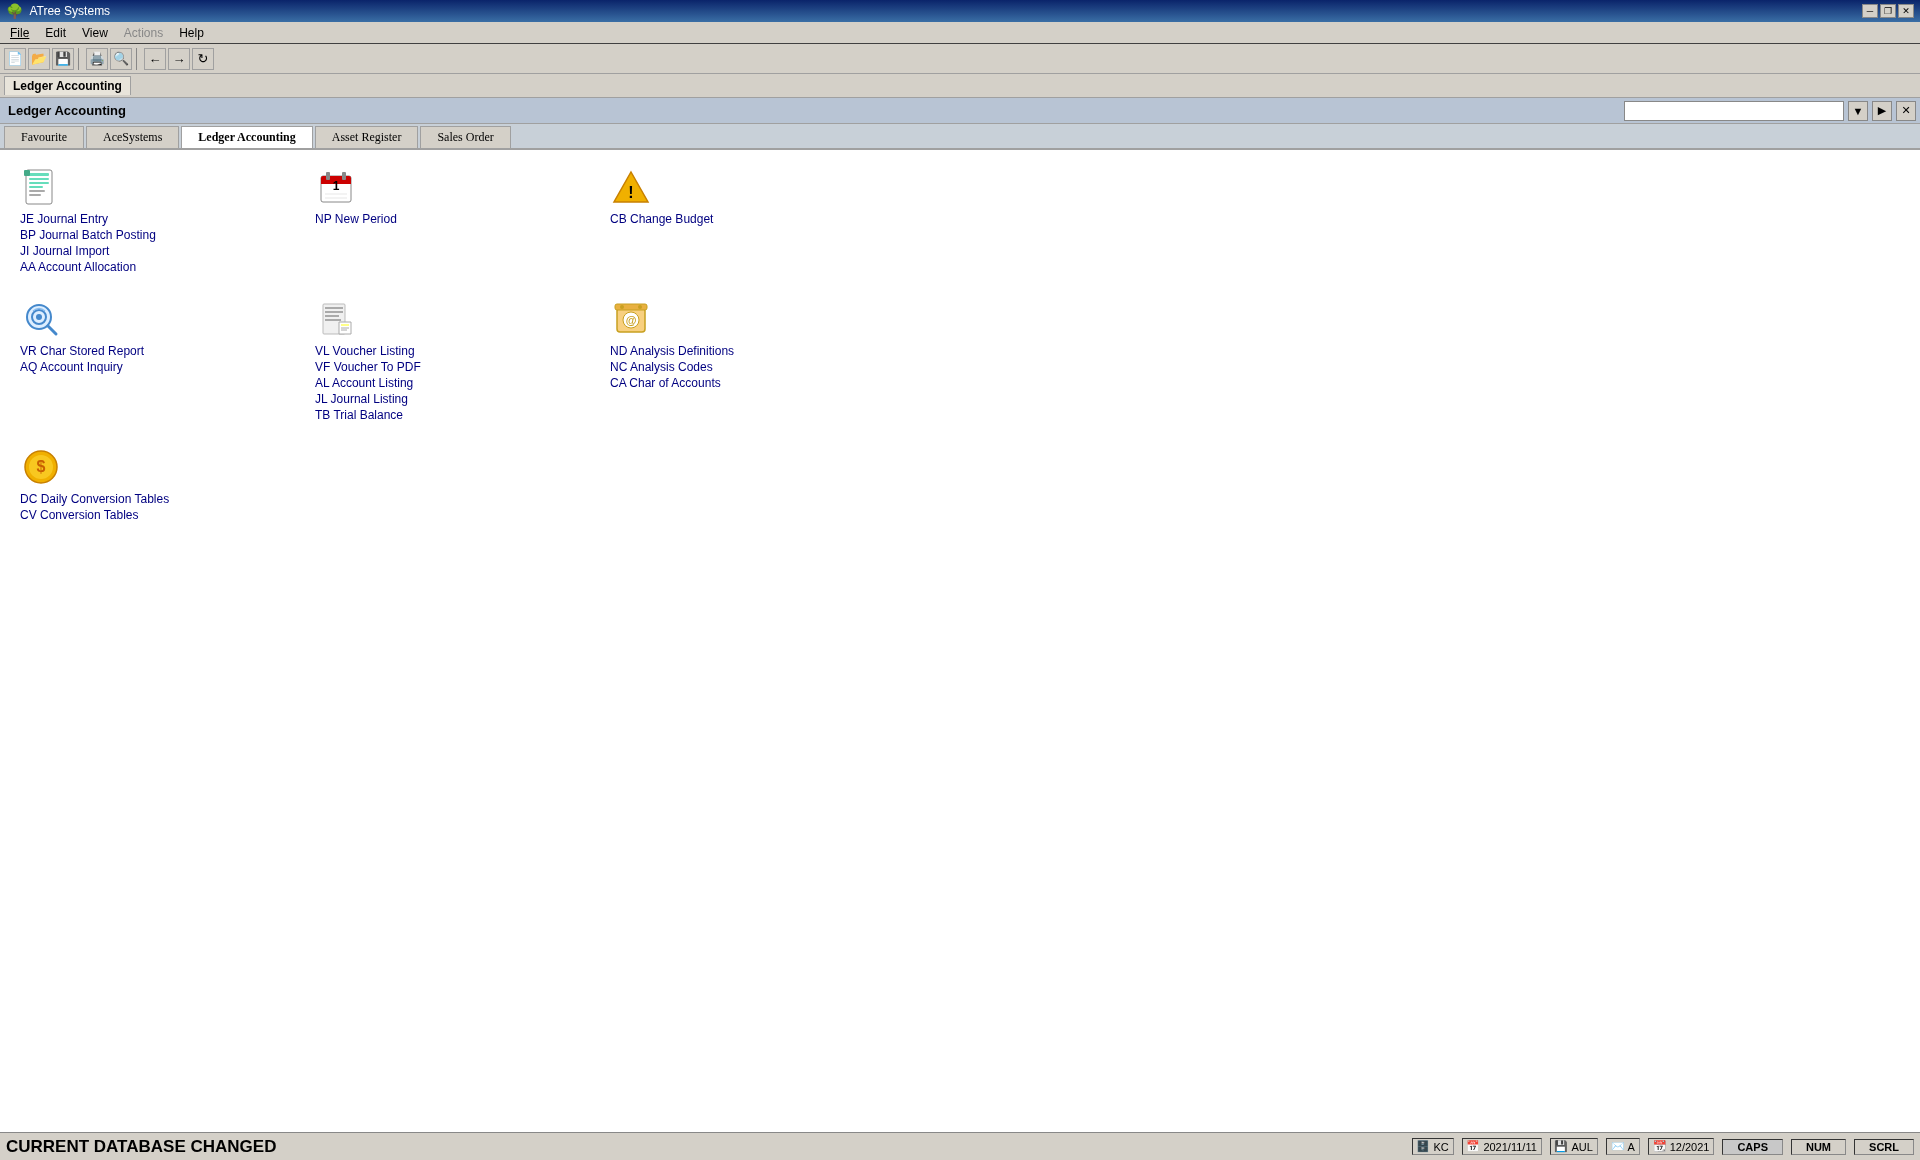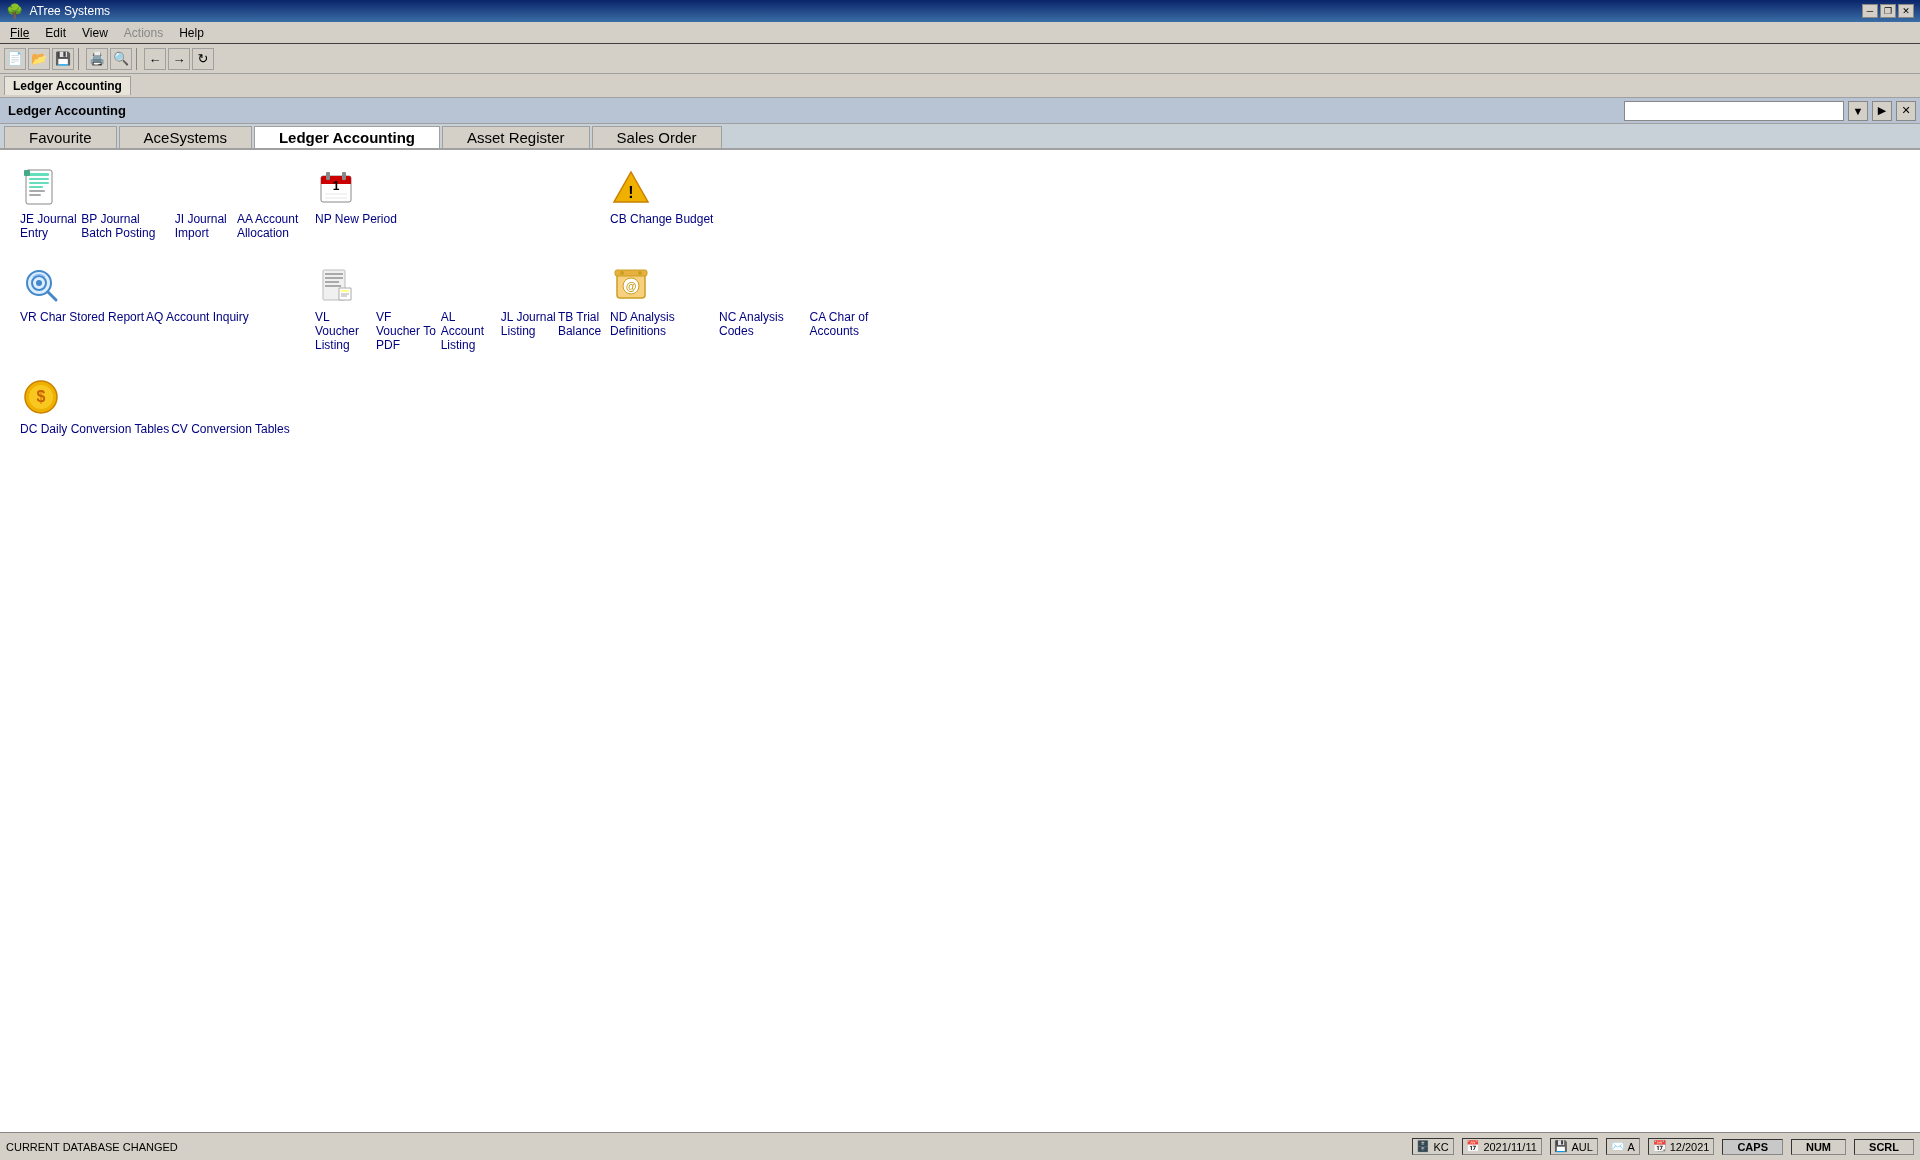--- a/index.html
+++ b/index.html
@@ -125,29 +125,30 @@
     #nav-tabs {
       background: #c8d0d8;
       height: 26px;
       display: flex;
       align-items: flex-end;
       padding: 0 4px;
       border-bottom: 2px solid #a0a0a0;
       gap: 2px;
     }
     .nav-tab {
-      padding: 3px 24px;
+      padding: 3px 16px;
       background: #d4d0c8;
       border: 1px solid #a0a0a0;
       border-bottom: none;
       cursor: pointer;
-      font-size: 15px;
+      font-size: 12px;
       height: 22px;
       display: flex; align-items: center;
       color: #000;
+      font-family: Liberation Serif, serif;
     }
     .nav-tab.active {
       background: white;
       font-weight: bold;
       z-index: 1;
     }
 
     
     #main-content {
       background: white;
@@ -174,20 +175,21 @@
       width: 42px;
       height: 42px;
       display: flex;
       align-items: center;
       justify-content: center;
       margin-bottom: 4px;
     }
 
     .icon-links {
       display: flex;
+      flex-direction: column;
       gap: 2px;
     }
 
     .icon-link {
       color: #000080;
       text-decoration: none;
       cursor: pointer;
       font-size: 12px;
     }
 
@@ -199,22 +201,22 @@
       right: 0;
       height: 28px;
       background: #d4d0c8;
       border-top: 1px solid #888;
       display: flex;
       align-items: center;
       padding: 0 6px;
       justify-content: space-between;
     }
     #status-left {
-      font-size: 11px;
-      font-weight: normal;
+      font-size: 17px;
+      font-weight: bold;
       color: #000;
       text-align: right;
     }
     #status-right {
       display: flex;
       align-items: center;
       gap: 8px;
       font-size: 11px;
     }
     .status-item {

